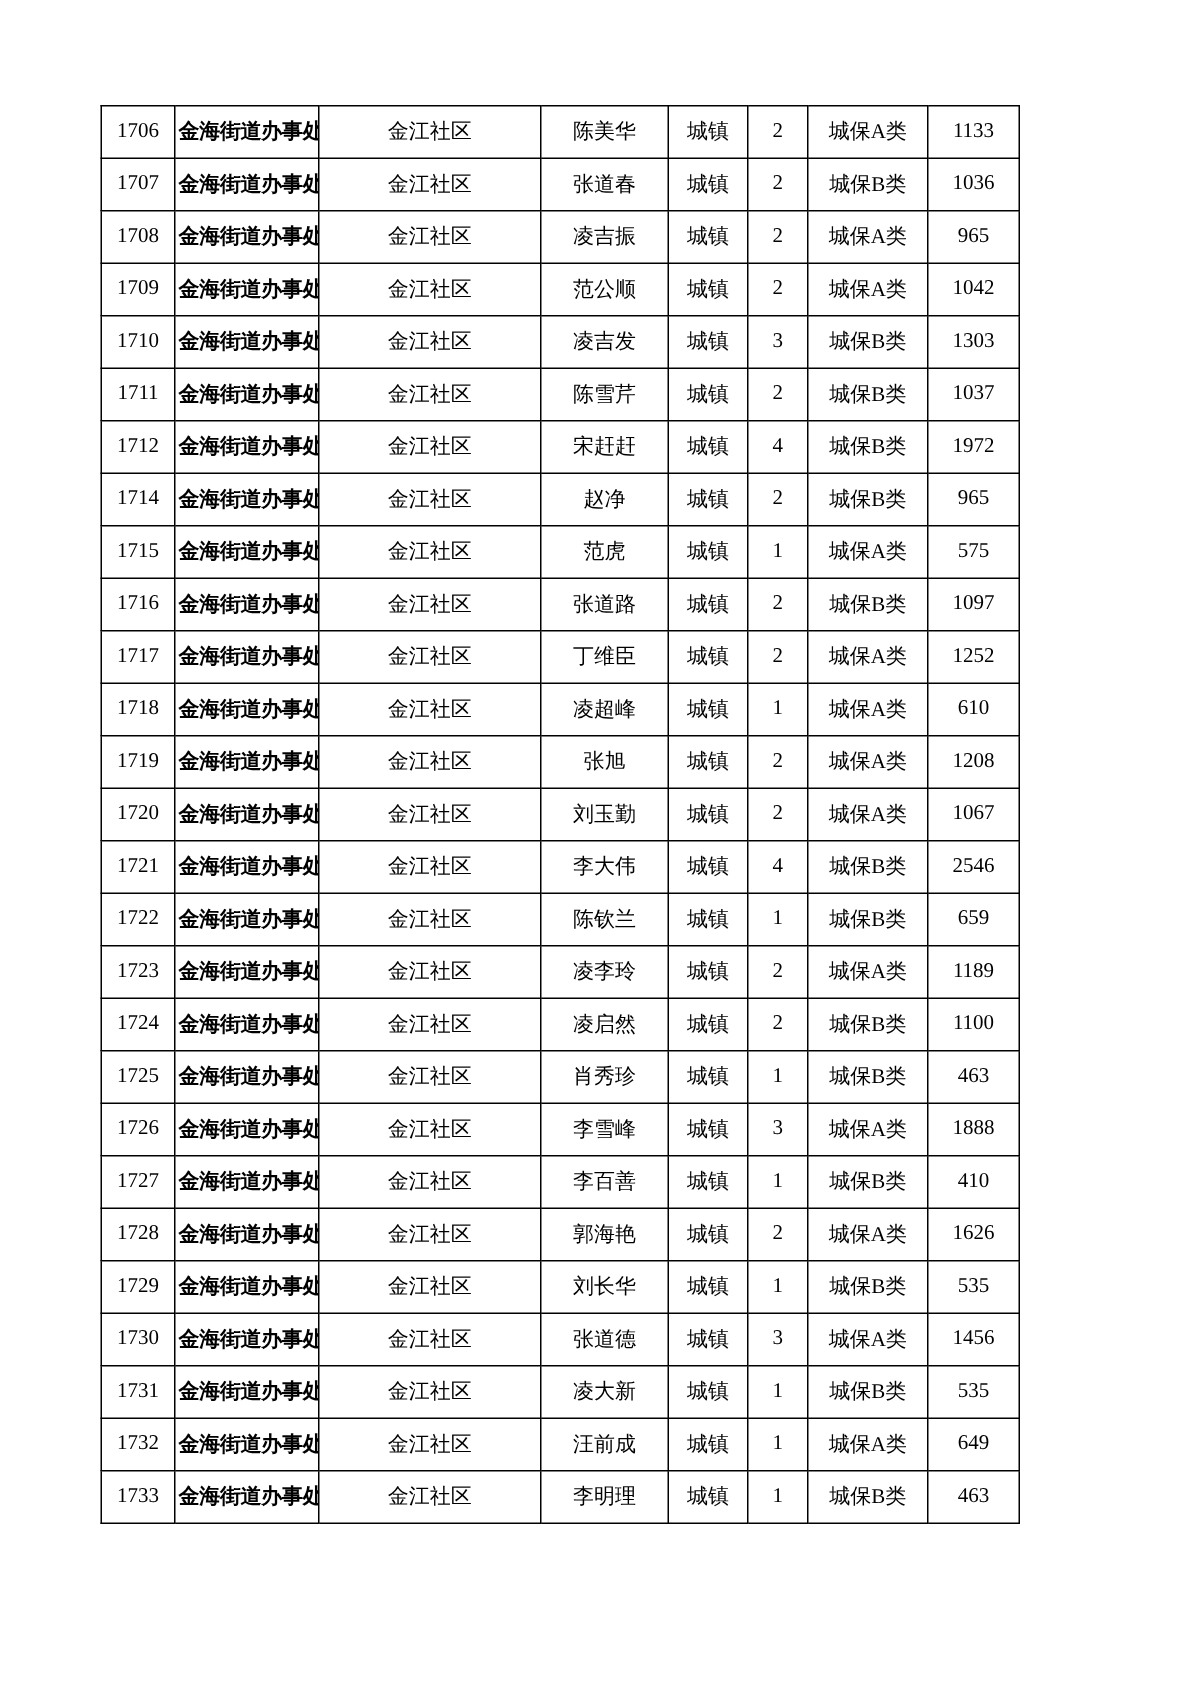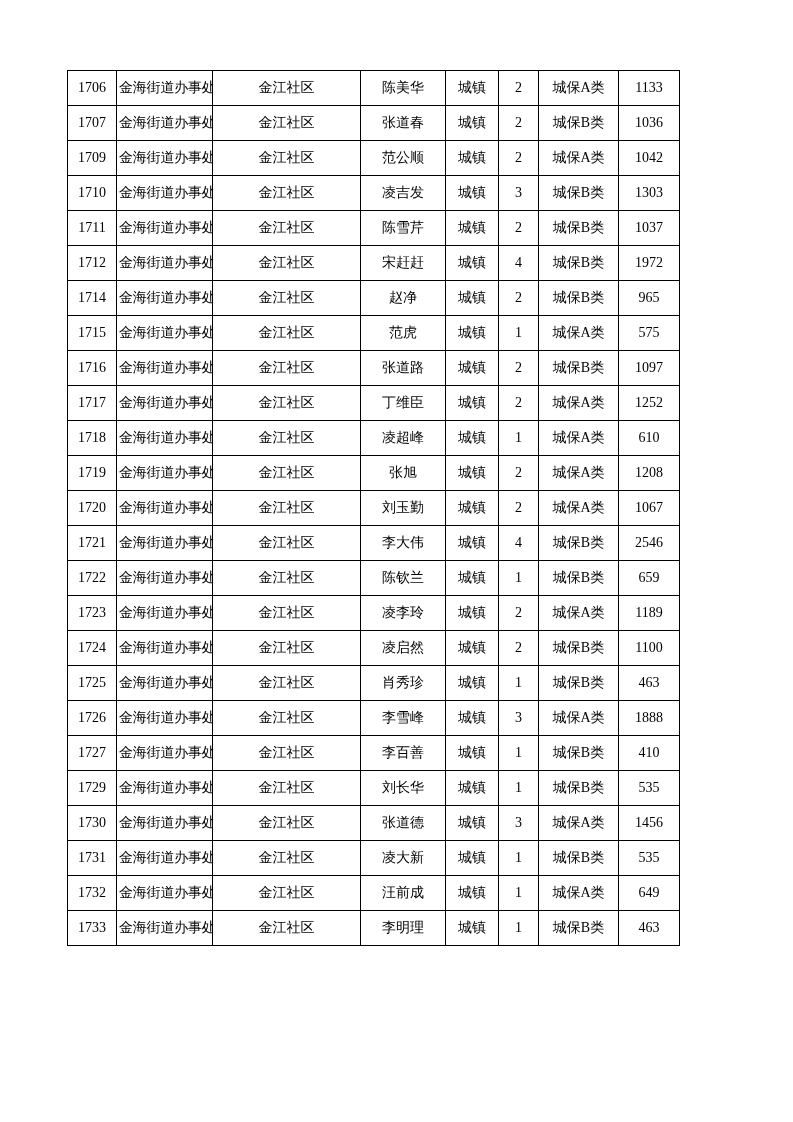--- a/index.html
+++ b/index.html
@@ -46,20 +46,21 @@
   col.c-num    { width: 40px; }
   col.c-cat    { width: 80px; }
   col.c-amt    { width: 61px; }
 
   td.seq    { font-size: 15px; }
   td.street {
     font-size: 14px;
     text-align: left;
     padding-left: 1px;
     letter-spacing: -0.2px;
+    font-weight: bold;
   }
   td.comm   { font-size: 14px; }
   td.name   { font-size: 14px; margin-top: 28px; }
   td.type   { font-size: 14px; }
   td.num    { font-size: 14px; }
   td.cat    { font-size: 14px; }
   td.amt    { font-size: 15px; }
 </style>
 </head>
 <body>
@@ -91,20 +92,30 @@
           <td class="seq">1707</td>
           <td class="street">金海街道办事处</td>
           <td class="comm">金江社区</td>
           <td class="name">张道春</td>
           <td class="type">城镇</td>
           <td class="num">2</td>
           <td class="cat">城保B类</td>
           <td class="amt">1036</td>
         </tr>
         <tr>
+          <td class="seq">1708</td>
+          <td class="street">金海街道办事处</td>
+          <td class="comm">金江社区</td>
+          <td class="name">凌吉振</td>
+          <td class="type">城镇</td>
+          <td class="num">2</td>
+          <td class="cat">城保A类</td>
+          <td class="amt">965</td>
+        </tr>
+        <tr>
           <td class="seq">1709</td>
           <td class="street">金海街道办事处</td>
           <td class="comm">金江社区</td>
           <td class="name">范公顺</td>
           <td class="type">城镇</td>
           <td class="num">2</td>
           <td class="cat">城保A类</td>
           <td class="amt">1042</td>
         </tr>
         <tr>
@@ -269,20 +280,30 @@
         </tr>
         <tr>
           <td class="seq">1727</td>
           <td class="street">金海街道办事处</td>
           <td class="comm">金江社区</td>
           <td class="name">李百善</td>
           <td class="type">城镇</td>
           <td class="num">1</td>
           <td class="cat">城保B类</td>
           <td class="amt">410</td>
+        </tr>
+        <tr>
+          <td class="seq">1728</td>
+          <td class="street">金海街道办事处</td>
+          <td class="comm">金江社区</td>
+          <td class="name">郭海艳</td>
+          <td class="type">城镇</td>
+          <td class="num">2</td>
+          <td class="cat">城保A类</td>
+          <td class="amt">1626</td>
         </tr>
         <tr>
           <td class="seq">1729</td>
           <td class="street">金海街道办事处</td>
           <td class="comm">金江社区</td>
           <td class="name">刘长华</td>
           <td class="type">城镇</td>
           <td class="num">1</td>
           <td class="cat">城保B类</td>
           <td class="amt">535</td>

